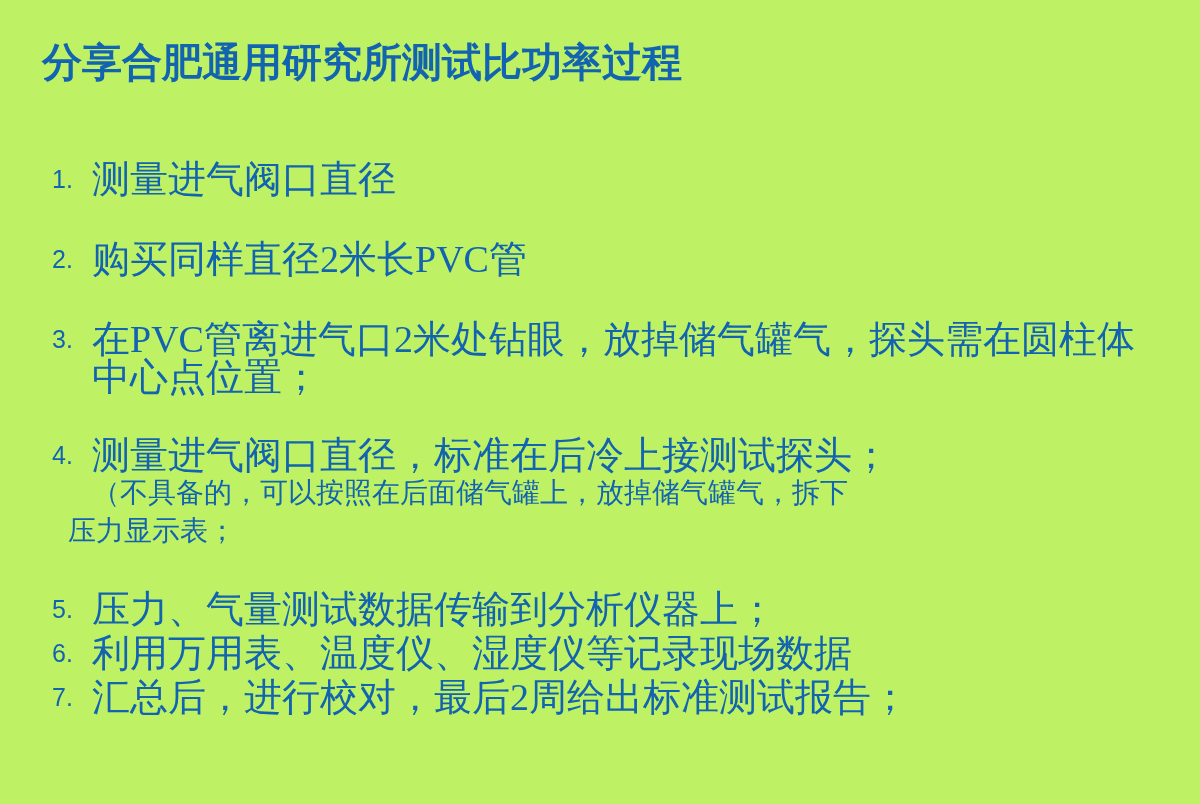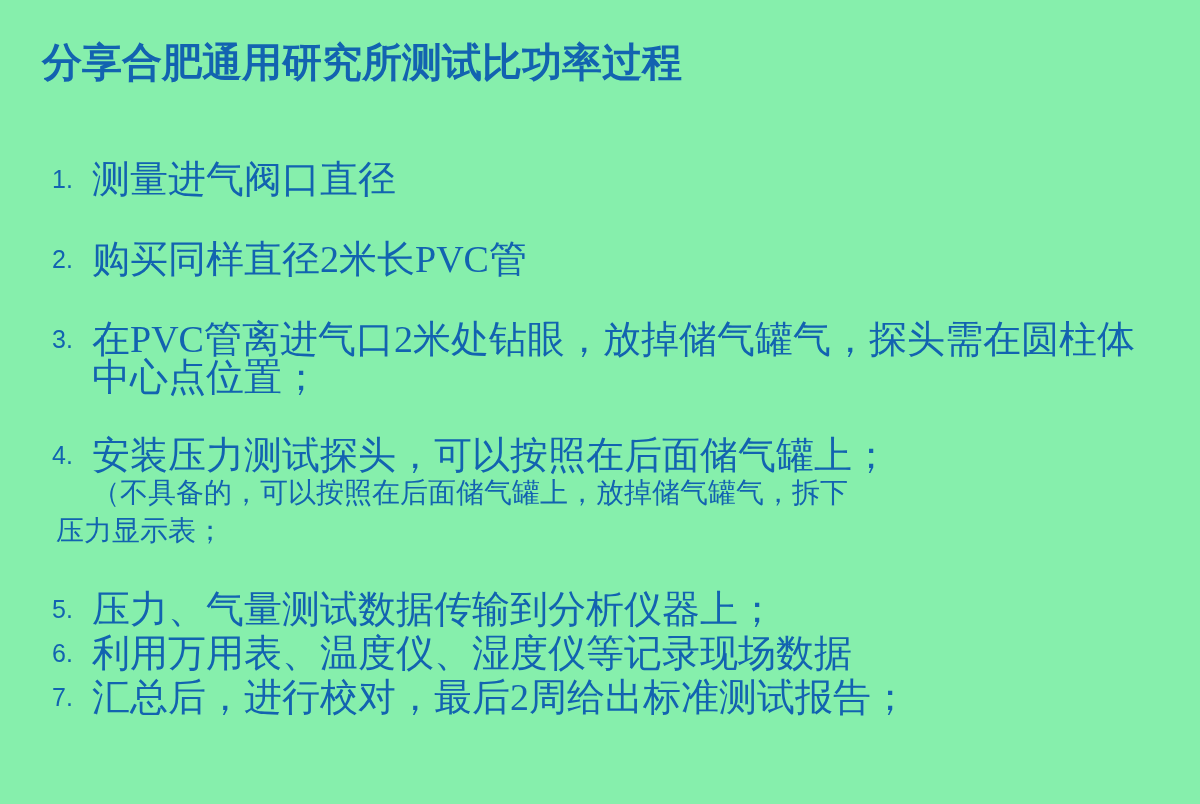--- a/index.html
+++ b/index.html
@@ -10,21 +10,21 @@
     width: 1200px;
     height: 804px;
     background: #ffffff;
     font-family: "Liberation Serif", serif;
     overflow: hidden;
   }
   .slide {
     position: relative;
     width: 1200px;
     height: 804px;
-    background: #86efac;
+    background: #bef264;
   }
   .slide-title {
     position: absolute;
     left: 42px;
     top: 38px;
     font-family: "Liberation Sans", sans-serif;
     font-weight: bold;
     font-size: 40px;
     line-height: 48px;
     color: #1263b0;
@@ -63,21 +63,21 @@
     white-space: pre-wrap;
   }
   .gap-lg { height: 42px; }
   .gap-md { height: 40px; }
   .gap-sm { height: 6px; }
   .hang-line {
     color: #1263b0;
     font-family: "Liberation Serif", serif;
     font-size: 28px;
     line-height: 38px;
-    margin-left: 4px;
+    margin-left: 16px;
     white-space: pre-wrap;
   }
   .indent-par {
     margin-left: 40px;
     text-indent: 0;
   }
 </style>
 </head>
 <body>
 
@@ -103,21 +103,21 @@
 
     <div class="list-item">
       <span class="item-num">3.</span>
       <span class="item-text">在PVC管离进气口2米处钻眼，放掉储气罐气，探头需在圆柱体中心点位置；</span>
     </div>
 
     <div class="gap-md"></div>
 
     <div class="list-item">
       <span class="item-num">4.</span>
-      <span class="item-text">安装压力测试探头，可以按照在后面储气罐上；</span>
+      <span class="item-text">测量进气阀口直径，标准在后冷上接测试探头；</span>
     </div>
 
     <div class="hang-line indent-par">（不具备的，可以按照在后面储气罐上，放掉储气罐气，拆下</div>
     <div class="hang-line">压力显示表；</div>
 
     <div class="gap-md"></div>
 
     <div class="list-item">
       <span class="item-num">5.</span>
       <span class="item-text">压力、气量测试数据传输到分析仪器上；</span>

